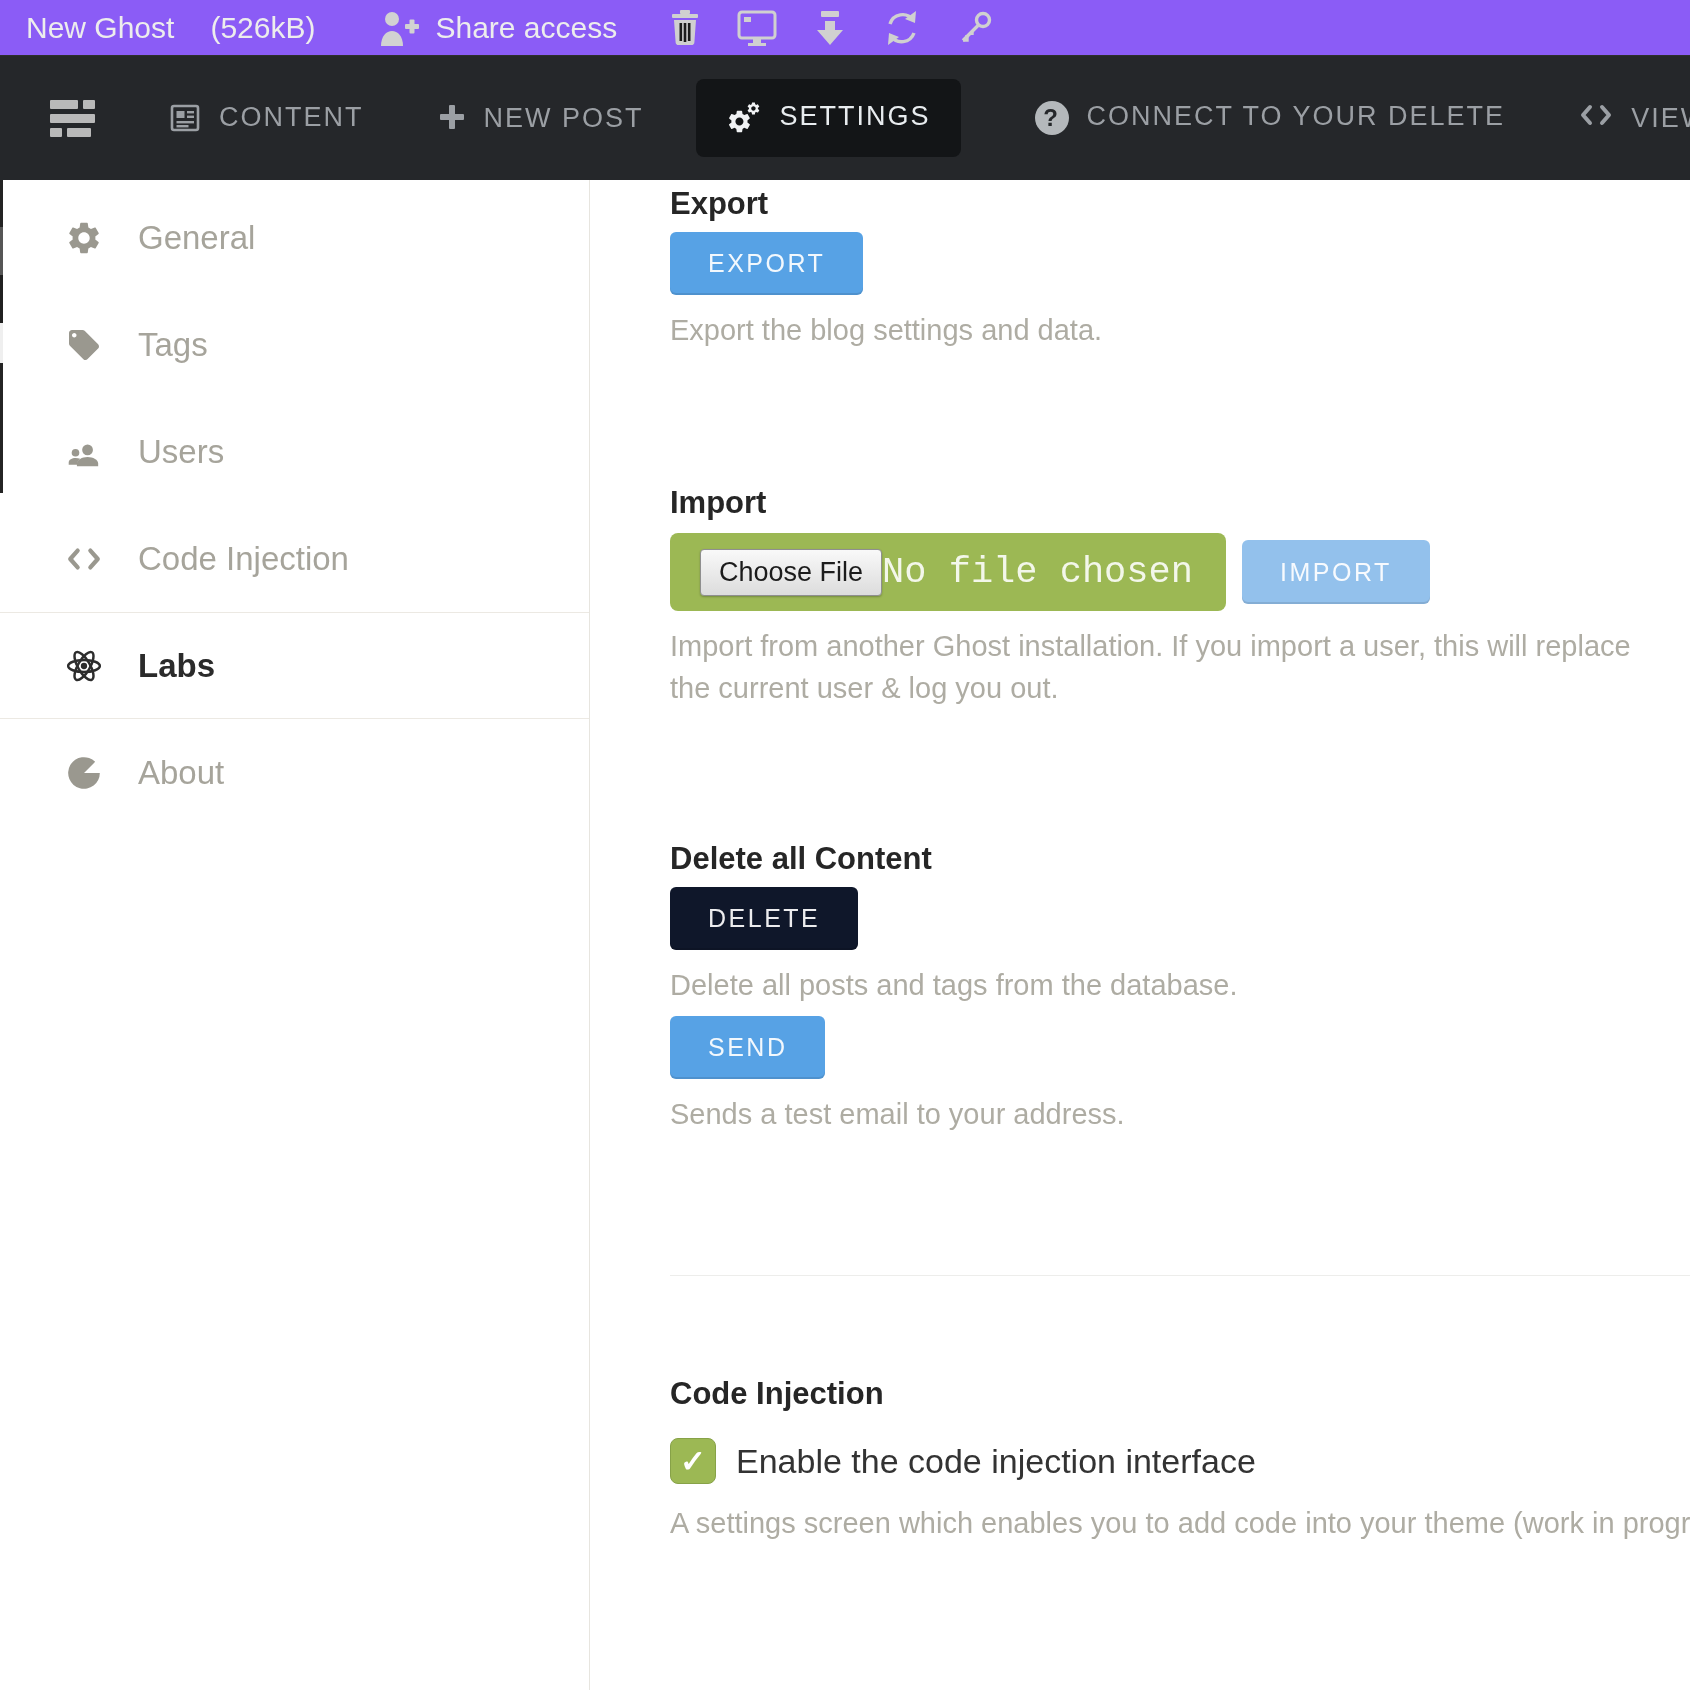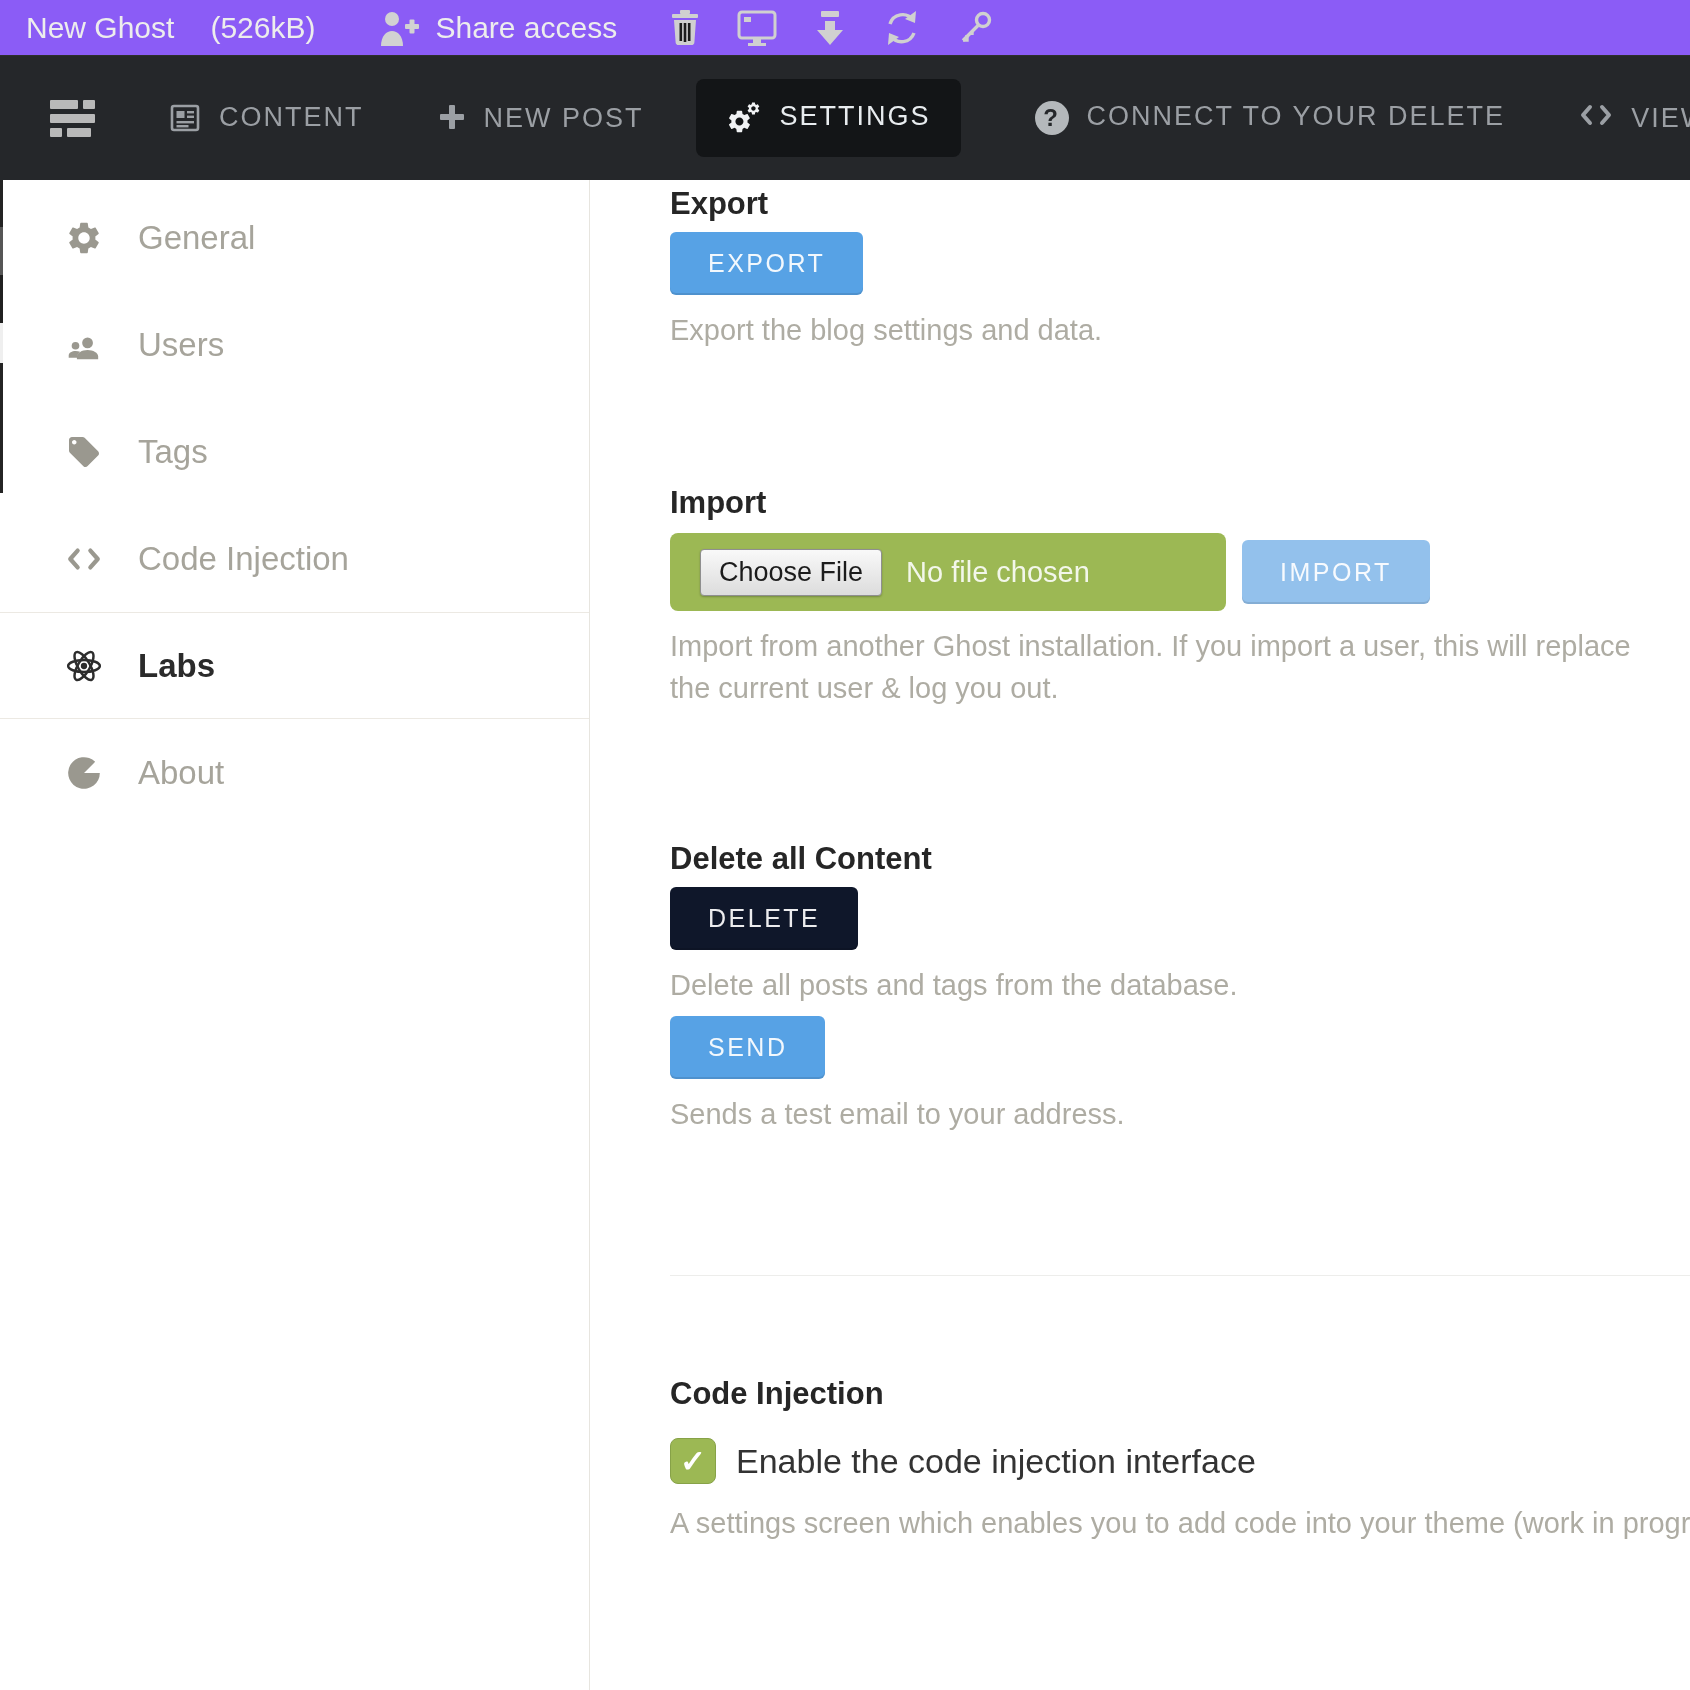--- a/index.html
+++ b/index.html
@@ -50,21 +50,21 @@
   .mt-desc{margin-top:14px;}
   .mt-import{margin-top:134px;}
   .mt-row{margin-top:12px;}
   .mt-delete{margin-top:132px;}
   .mt-send{margin-top:141px;}
   .divider{border:none;border-top:1px solid #ededeb;margin:140px 0 0 0;}
   .mt-ci{margin-top:100px;}
   .import-row{display:flex;align-items:center;gap:16px;}
   .filebox{width:556px;min-width:556px;height:78px;background:#9cb854;border-radius:8px;display:flex;align-items:center;padding-left:30px;box-sizing:border-box;}
   .choose-btn{background:linear-gradient(#f9f9f9,#dcdcdc);border:1px solid #8f8f8f;border-radius:4px;font-size:27px;color:#1c1c1c;padding:7px 18px;cursor:pointer;box-shadow:0 1px 2px rgba(0,0,0,0.25);white-space:nowrap;font-family:"Liberation Sans",sans-serif;}
-  .no-file{margin-left:24px;color:rgba(255,255,255,0.88);font-size:29px;white-space:nowrap;}
+  .no-file{color:rgba(255,255,255,0.88);font-size:37px;white-space:nowrap;font-family:Liberation Mono, monospace;}
   .import-desc{max-width:1005px;}
   .check-row{display:flex;align-items:center;gap:20px;margin-top:26px;}
   .checkbox{width:46px;height:46px;background:#9cb854;border:1px solid #87a248;border-radius:8px;display:flex;align-items:center;justify-content:center;color:#fff;font-size:31px;font-weight:bold;cursor:pointer;box-sizing:border-box;}
   .check-label{font-size:34px;color:#333;}
   .ci-desc{white-space:nowrap;margin-top:18px;}
 </style>
 </head>
 <body>
 
 <div class="topbar">
@@ -210,37 +210,37 @@
       <span class="icon">
         <svg width="38" height="38" viewBox="0 0 24 24" fill="#9a988f">
           <path d="M19.14,12.94c0.04-0.3,0.06-0.61,0.06-0.94c0-0.32-0.02-0.64-0.07-0.94l2.03-1.58c0.18-0.14,0.23-0.41,0.12-0.61l-1.92-3.32c-0.12-0.22-0.37-0.29-0.59-0.22l-2.39,0.96c-0.5-0.38-1.03-0.7-1.62-0.94L14.4,2.81c-0.04-0.24-0.24-0.41-0.48-0.41h-3.84c-0.24,0-0.43,0.17-0.47,0.41L9.25,5.35C8.66,5.59,8.12,5.92,7.63,6.29L5.24,5.33c-0.22-0.08-0.47,0-0.59,0.22L2.74,8.87C2.62,9.08,2.66,9.34,2.86,9.48l2.03,1.58C4.84,11.36,4.8,11.69,4.8,12s0.02,0.64,0.07,0.94l-2.03,1.58c-0.18,0.14-0.23,0.41-0.12,0.61l1.92,3.32c0.12,0.22,0.37,0.29,0.59,0.22l2.39-0.96c0.5,0.38,1.03,0.7,1.62,0.94l0.36,2.54c0.05,0.24,0.24,0.41,0.48,0.41h3.84c0.24,0,0.44-0.17,0.47-0.41l0.36-2.54c0.59-0.24,1.13-0.56,1.62-0.94l2.39,0.96c0.22,0.08,0.47,0,0.59-0.22l1.92-3.32c0.12-0.22,0.07-0.47-0.12-0.61L19.14,12.94z M12,15.6c-1.98,0-3.6-1.62-3.6-3.6s1.62-3.6,3.6-3.6s3.6,1.62,3.6,3.6S13.98,15.6,12,15.6z"></path>
         </svg>
       </span>
       <span>General</span>
     </div>
 
     <div class="side-item">
       <span class="icon">
+        <svg width="36" height="36" viewBox="0 0 24 24" fill="#9a988f">
+          <path d="M21.41 11.58l-9-9C12.05 2.22 11.55 2 11 2H4c-1.1 0-2 .9-2 2v7c0 .55.22 1.05.59 1.42l9 9c.36.36.86.58 1.41.58.55 0 1.05-.22 1.41-.59l7-7c.37-.36.59-.86.59-1.41 0-.55-.23-1.06-.59-1.42zM5.5 7C4.67 7 4 6.33 4 5.5S4.67 4 5.5 4 7 4.67 7 5.5 6.33 7 5.5 7z"></path>
+        </svg>
+      </span>
+      <span>Tags</span>
+    </div>
+
+    <div class="side-item">
+      <span class="icon">
         <svg width="38" height="34" viewBox="0 0 26 24" fill="#9a988f">
           <circle cx="7" cy="12.5" r="2.7"></circle>
           <path d="M7 16.2c-2.4 0-4.8 1.3-4.8 3V21h6.2v-1c0-1.3.7-2.4 1.8-3.2-.9-.4-2-.6-3.2-.6z"></path>
           <circle cx="15.5" cy="10.5" r="3.8"></circle>
           <path d="M15.5 15.6c-4 0-7.5 2-7.5 4.6V22h15v-1.8c0-2.6-3.5-4.6-7.5-4.6z"></path>
         </svg>
       </span>
       <span>Users</span>
-    </div>
-
-    <div class="side-item">
-      <span class="icon">
-        <svg width="36" height="36" viewBox="0 0 24 24" fill="#9a988f">
-          <path d="M21.41 11.58l-9-9C12.05 2.22 11.55 2 11 2H4c-1.1 0-2 .9-2 2v7c0 .55.22 1.05.59 1.42l9 9c.36.36.86.58 1.41.58.55 0 1.05-.22 1.41-.59l7-7c.37-.36.59-.86.59-1.41 0-.55-.23-1.06-.59-1.42zM5.5 7C4.67 7 4 6.33 4 5.5S4.67 4 5.5 4 7 4.67 7 5.5 6.33 7 5.5 7z"></path>
-        </svg>
-      </span>
-      <span>Tags</span>
     </div>
 
     <div class="side-item">
       <span class="icon">
         <svg width="36" height="26" viewBox="0 0 34 24" fill="none" stroke="#9a988f" stroke-width="4" stroke-linecap="round" stroke-linejoin="round">
           <path d="M11 4 4 12l7 8"></path>
           <path d="M23 4l7 8-7 8"></path>
         </svg>
       </span>
       <span>Code Injection</span>

